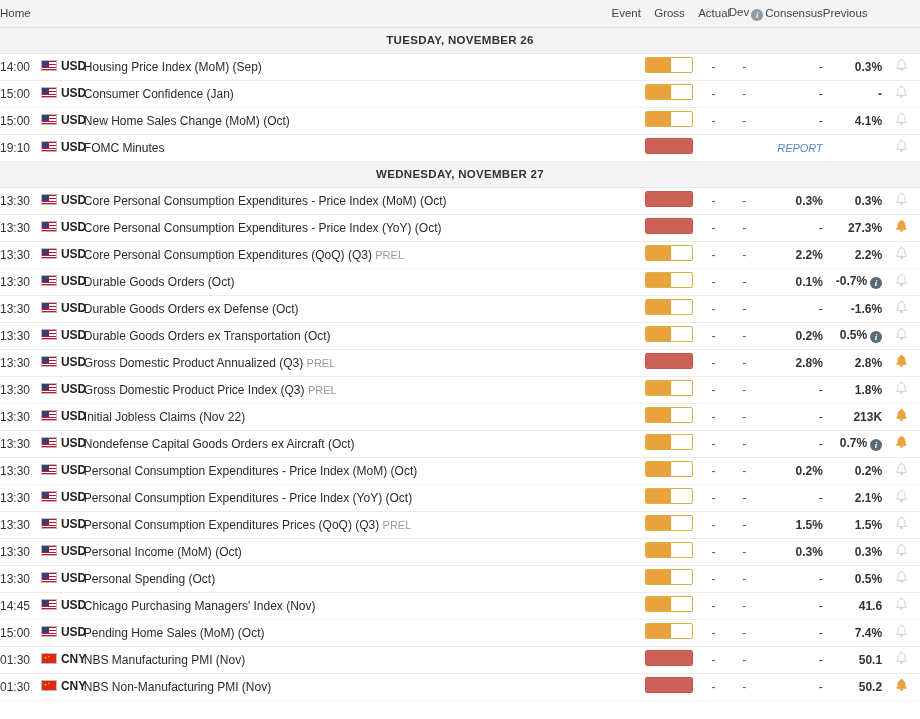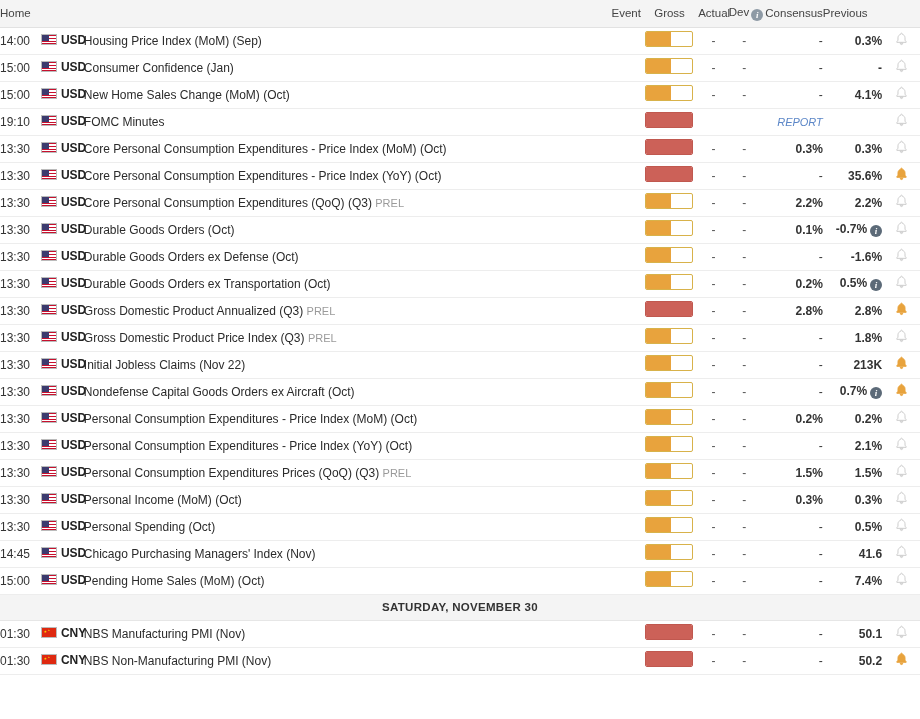--- a/index.html
+++ b/index.html
@@ -218,20 +218,23 @@
       <th class="h-impact">Gross</th>
       <th class="h-actual">Actual</th>
       <th class="h-dev">
         <span>Dev</span><span class="info-dot">i</span>
       </th>
       <th class="h-cons">Consensus</th>
       <th class="h-prev" colspan="2">Previous</th>
     </tr>
   </thead>
   <tbody id="rows-body">
+      <tr class="day-row">
+        <td colspan="9">TUESDAY, NOVEMBER 26</td>
+      </tr>
       <tr class="ev-row">
         <td class="t-time">14:00</td>
         <td class="t-flag"><span class="flagwrap">
             <span class="flag us">
               <span class="stripes"></span>
               <span class="canton"></span>
             </span>
             <span class="cur">USD</span>
           </span></td>
         <td class="t-event">Housing Price Index (MoM) (Sep)</td>
@@ -298,20 +301,23 @@
         <td class="t-impact"><span class="impact-bar high"><span class="fill" style="width:100%"></span></span></td>
         <td class="t-actual dashcell"></td>
         <td class="t-dev dashcell"></td>
         <td class="t-cons" style="text-align: right;"><span class="report">REPORT</span></td>
         <td class="t-prev"></td>
         <td class="t-bell"><span class="bell"><svg width="13" height="14" viewBox="0 0 14 15">
               <path d="M7 1.2c-.5 0-.9.4-.9.9v.4C4.4 2.9 3.2 4.4 3.2 6.2v2.6L2 10.4v.7h10v-.7L10.8 8.8V6.2c0-1.8-1.2-3.3-2.9-3.7v-.4c0-.5-.4-.9-.9-.9z" fill="none" stroke="#c9c9c9" stroke-width="1"></path>
               <path d="M5.6 12.1c0 .8.6 1.4 1.4 1.4s1.4-.6 1.4-1.4z" fill="none" stroke="#c9c9c9" stroke-width="1"></path>
             </svg></span></td>
       </tr>
+      <tr class="day-row">
+        <td colspan="9">WEDNESDAY, NOVEMBER 27</td>
+      </tr>
       <tr class="ev-row">
         <td class="t-time">13:30</td>
         <td class="t-flag"><span class="flagwrap">
             <span class="flag us">
               <span class="stripes"></span>
               <span class="canton"></span>
             </span>
             <span class="cur">USD</span>
           </span></td>
         <td class="t-event">Core Personal Consumption Expenditures - Price Index (MoM) (Oct)</td>
@@ -332,21 +338,21 @@
               <span class="stripes"></span>
               <span class="canton"></span>
             </span>
             <span class="cur">USD</span>
           </span></td>
         <td class="t-event">Core Personal Consumption Expenditures - Price Index (YoY) (Oct)</td>
         <td class="t-impact"><span class="impact-bar high"><span class="fill" style="width:100%"></span></span></td>
         <td class="t-actual dashcell">-</td>
         <td class="t-dev dashcell">-</td>
         <td class="t-cons" style="font-weight: normal;">-</td>
-        <td class="t-prev">35.6%</td>
+        <td class="t-prev">27.3%</td>
         <td class="t-bell"><span class="bell"><svg width="13" height="14" viewBox="0 0 14 15">
               <path d="M7 1.2c-.5 0-.9.4-.9.9v.4C4.4 2.9 3.2 4.4 3.2 6.2v2.6L2 10.4v.7h10v-.7L10.8 8.8V6.2c0-1.8-1.2-3.3-2.9-3.7v-.4c0-.5-.4-.9-.9-.9z" fill="#e8a33d" stroke="#e8a33d" stroke-width="1"></path>
               <path d="M5.6 12.1c0 .8.6 1.4 1.4 1.4s1.4-.6 1.4-1.4z" fill="#e8a33d" stroke="#e8a33d" stroke-width="1"></path>
             </svg></span></td>
       </tr>
       <tr class="ev-row">
         <td class="t-time">13:30</td>
         <td class="t-flag"><span class="flagwrap">
             <span class="flag us">
               <span class="stripes"></span>
@@ -637,23 +643,20 @@
         <td class="t-event">Pending Home Sales (MoM) (Oct)</td>
         <td class="t-impact"><span class="impact-bar "><span class="fill" style="width:55%"></span></span></td>
         <td class="t-actual dashcell">-</td>
         <td class="t-dev dashcell">-</td>
         <td class="t-cons" style="font-weight: normal;">-</td>
         <td class="t-prev">7.4%</td>
         <td class="t-bell"><span class="bell"><svg width="13" height="14" viewBox="0 0 14 15">
               <path d="M7 1.2c-.5 0-.9.4-.9.9v.4C4.4 2.9 3.2 4.4 3.2 6.2v2.6L2 10.4v.7h10v-.7L10.8 8.8V6.2c0-1.8-1.2-3.3-2.9-3.7v-.4c0-.5-.4-.9-.9-.9z" fill="none" stroke="#c9c9c9" stroke-width="1"></path>
               <path d="M5.6 12.1c0 .8.6 1.4 1.4 1.4s1.4-.6 1.4-1.4z" fill="none" stroke="#c9c9c9" stroke-width="1"></path>
             </svg></span></td>
-      </tr>
-      <tr class="day-row">
-        <td colspan="9">SATURDAY, NOVEMBER 30</td>
       </tr>
       <tr class="ev-row">
         <td class="t-time">01:30</td>
         <td class="t-flag"><span class="flagwrap">
             <span class="flag cn">
               <span class="star"></span>
               <span class="star2"></span>
             </span>
             <span class="cur">CNY</span>
           </span></td>

